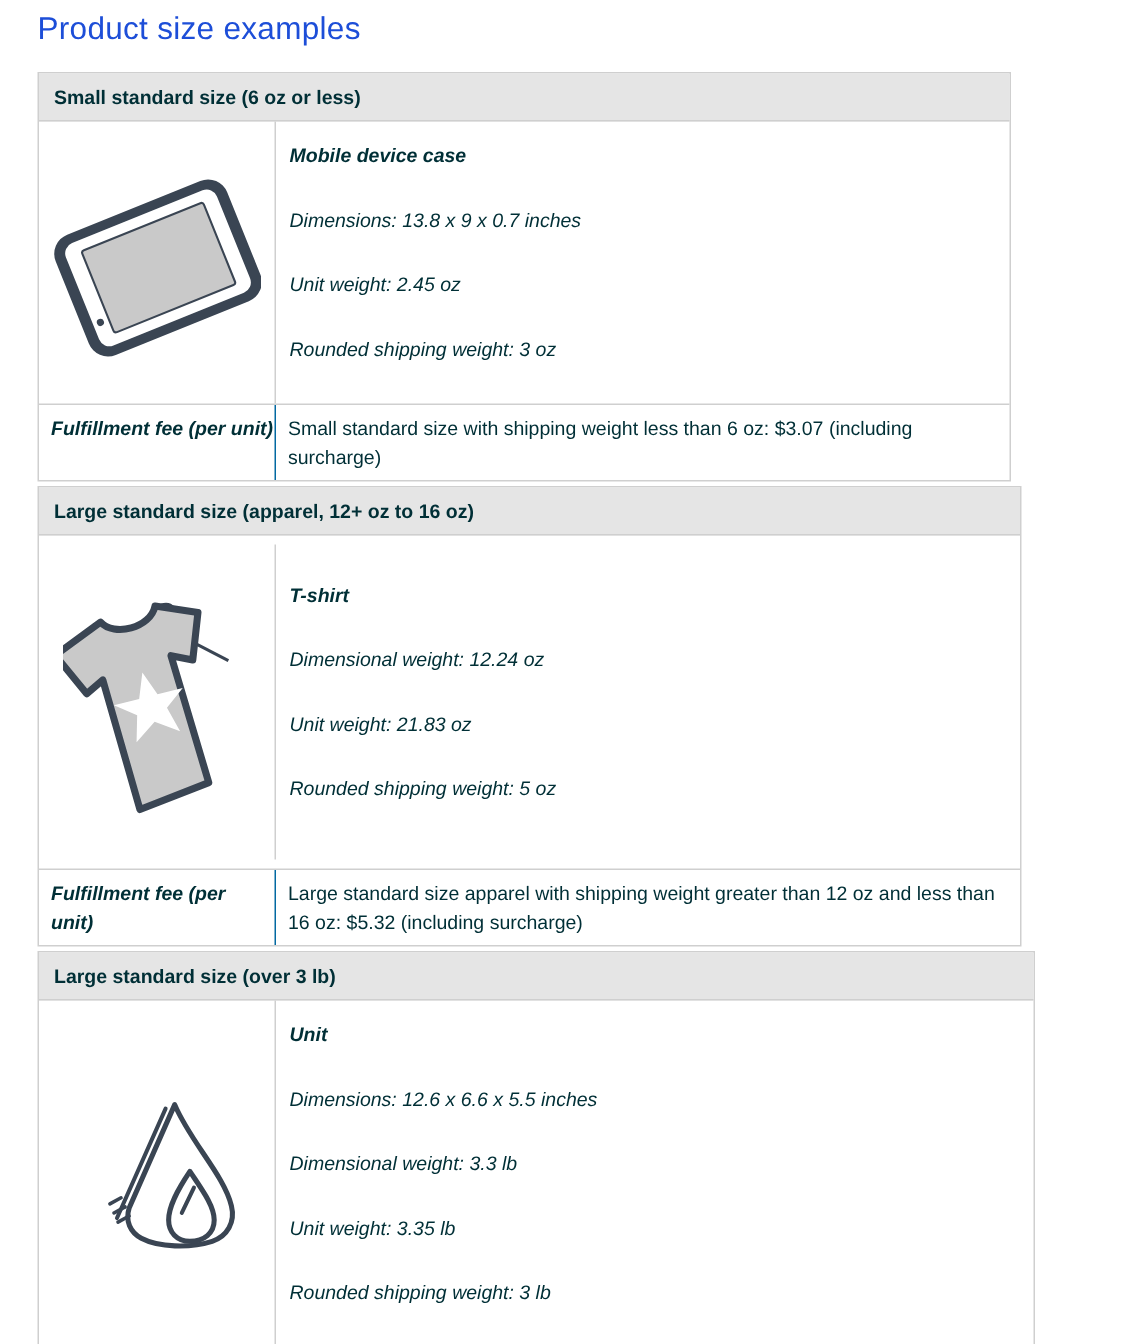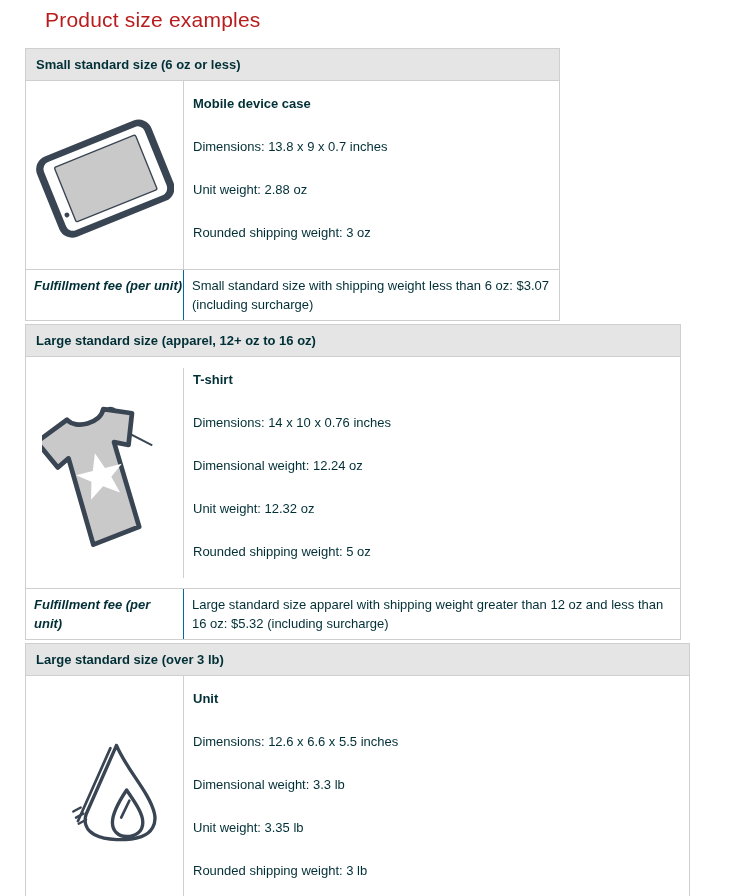--- a/index.html
+++ b/index.html
@@ -7,31 +7,30 @@
     width: 756px; height: 896px;
     background: #ffffff;
     overflow: hidden;
     font-family: "Liberation Sans", sans-serif;
     color: #002f36;
   }
   .page { padding: 8px 0 0 25px; }
   .page-title {
     font-size: 21px;
     font-weight: 500;
-    color: #b91c1c;
+    color: #1d4ed8;
     letter-spacing: 0.2px;
     margin-bottom: 16px;
-    margin-left: 20px;
   }
   .size-table {
     border: 1px solid #cfcfcf;
     margin-bottom: 3px;
     font-size: 13px;
   }
-  .size-table.t1 { width: 535px; }
+  .size-table.t1 { width: 649px; }
   .size-table.t2 { width: 656px; }
   .size-table.t3 { width: 665px; }
   .thead {
     background: #e5e5e5;
     border-bottom: 1px solid #cfcfcf;
     font-weight: bold;
     padding: 8px 10px 7px 10px;
     line-height: 16px;
   }
   .trow { display: flex; }
@@ -41,21 +40,21 @@
     width: 158px;
     min-width: 158px;
     border-right: 1px solid #cfcfcf;
     display: flex;
     align-items: center;
     justify-content: center;
   }
   .t1 .body-row { min-height: 183px; }
   .t2 .body-row { min-height: 223px; align-items: center; }
   .t3 .body-row { min-height: 224px; }
-  .content-cell { flex: 1; padding: 14px 10px 2px 9px; }
+  .content-cell { flex: 1; padding: 14px 10px 2px 9px; font-style: italic; }
   .content-cell p { margin: 0 0 26px 0; line-height: 17px; }
   .product-name { font-weight: bold; }
   .fee-label {
     width: 158px;
     min-width: 158px;
     border-right: 1px solid #0369a1;
     font-weight: bold;
     line-height: 19px;
     font-style: italic;
   }
@@ -79,21 +78,21 @@
             <rect x="8" y="32" width="134" height="94" rx="15" fill="#3a4553"></rect>
             <rect x="16" y="39" width="118" height="80" rx="8" fill="#ffffff"></rect>
             <rect x="28" y="47" width="95" height="64" rx="2" fill="#c9c9c9" stroke="#3a4553" stroke-width="1.5"></rect>
             <circle cx="21.5" cy="100" r="2.6" fill="#3a4553"></circle>
           </g>
         </svg>
       </div>
       <div class="cell content-cell">
         <p class="product-name">Mobile device case</p>
         <p>Dimensions: 13.8 x 9 x 0.7 inches</p>
-        <p>Unit weight: 2.88 oz</p>
+        <p>Unit weight: 2.45 oz</p>
         <p>Rounded shipping weight: 3 oz</p>
       </div>
     </div>
     <div class="trow fee-row">
       <div class="cell fee-label one-line">Fulfillment fee (per unit)</div>
       <div class="cell fee-value">Small standard size with shipping weight less than 6 oz: $3.07 (including surcharge)</div>
     </div>
   </div>
 
   <div class="size-table t2">
@@ -105,23 +104,22 @@
           <path d="M84,41 L26,80" fill="none" stroke="#3a4553" stroke-width="2.6"></path>
           <path d="M84,41 L140,70" fill="none" stroke="#3a4553" stroke-width="2.6"></path>
           <g transform="rotate(-14 80 115)">
             <path d="M52,28 C60,43 92,43 100,26 L134,40 L120,78 L103,70 L108,182 L46,190 L42,76 L26,84 L8,46 Z" fill="#c9c9c9" stroke="#3a4553" stroke-width="6" stroke-linejoin="round"></path>
             <path d="M76,78 L84,99 L106,99 L89,112 L95,134 L76,121 L57,134 L63,112 L46,99 L68,99 Z" fill="#ffffff"></path>
           </g>
         </svg>
       </div>
       <div class="cell content-cell">
         <p class="product-name">T-shirt</p>
-        <p>Dimensions: 14 x 10 x 0.76 inches</p>
         <p>Dimensional weight: 12.24 oz</p>
-        <p>Unit weight: 12.32 oz</p>
+        <p>Unit weight: 21.83 oz</p>
         <p>Rounded shipping weight: 5 oz</p>
       </div>
     </div>
     <div class="trow fee-row">
       <div class="cell fee-label">Fulfillment fee (per unit)</div>
       <div class="cell fee-value">Large standard size apparel with shipping weight greater than 12 oz and less than 16 oz: $5.32 (including surcharge)</div>
     </div>
   </div>
 
   <div class="size-table t3">

